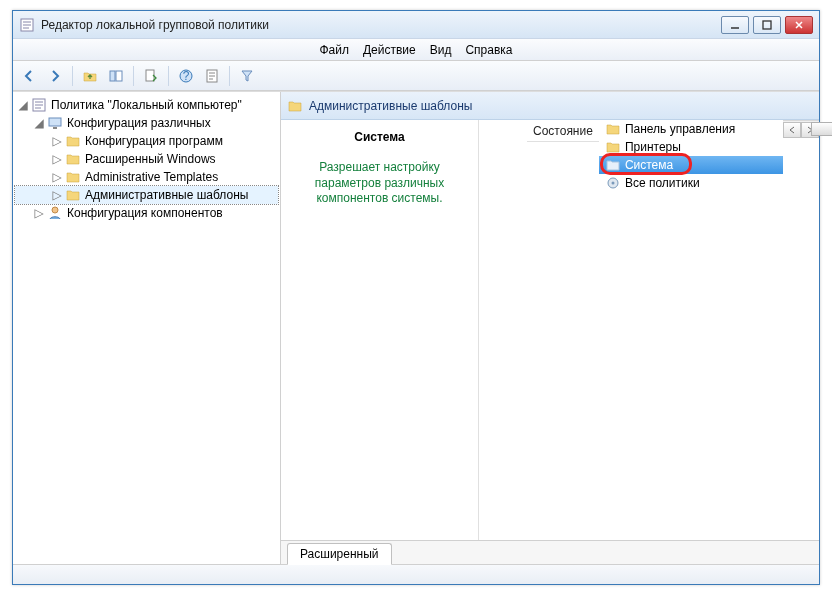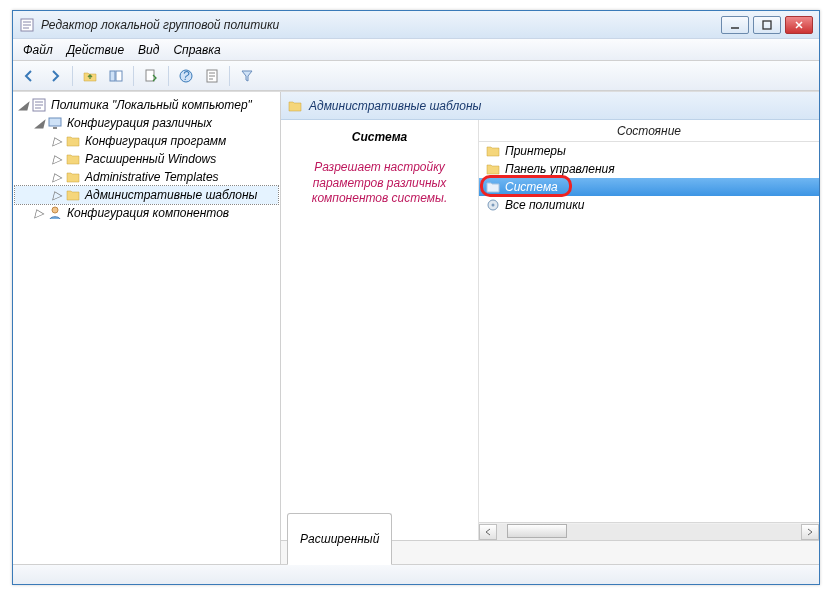--- a/index.html
+++ b/index.html
@@ -1,28 +1,28 @@
 <!DOCTYPE html>
 <html><head>
 <meta charset="utf-8">
 <style>
 * { box-sizing: border-box; margin: 0; padding: 0; font-family: "Segoe UI", Tahoma, sans-serif; font-size: 12px; }
 body { background: #fff; width: 832px; height: 601px; overflow: hidden; }
 
-.window { width: 808px; height: 575px; margin: 10px 12px; border: 1px solid #3a7ab8; background: #fff; display: flex; flex-direction: column; box-shadow: 0 0 3px rgba(0,0,0,.2); font-style: italic; }
+.window { width: 808px; height: 575px; margin: 10px 12px; border: 1px solid #3a7ab8; background: #fff; display: flex; flex-direction: column; box-shadow: 0 0 3px rgba(0,0,0,.2); }
 
 .titlebar { height: 28px; background: linear-gradient(#eef4fb,#d6e5f5); border-bottom: 1px solid #c9d6e7; display: flex; align-items: center; padding: 0 6px; }
 .titlebar .icon { width: 16px; height: 16px; margin-right: 6px; }
 .titlebar .title { flex: 1; color: #222; }
 .winbtns { display: flex; gap: 4px; }
 .winbtn { width: 28px; height: 18px; border: 1px solid #6b8aad; border-radius: 2px; display: flex; align-items: center; justify-content: center; background: linear-gradient(#f6f9fd,#dbe8f6); }
 .winbtn.close { background: linear-gradient(#e88,#c33); border-color: #a33; color: #fff; }
 .winbtn svg { width: 10px; height: 10px; }
 
-.menubar { height: 22px; background: linear-gradient(#fbfcfe,#eaeff7); border-bottom: 1px solid #d0d0d0; display: flex; align-items: center; padding: 0 4px; gap: 2px; }
+.menubar { height: 22px; background: linear-gradient(#fbfcfe,#eaeff7); border-bottom: 1px solid #d0d0d0; display: flex; align-items: center; padding: 0 4px; gap: 2px; justify-content: center; }
 .menubar .mitem { padding: 2px 6px; cursor: default; }
 
 .toolbar { height: 30px; background: linear-gradient(#fafcfe,#e8eef6); border-bottom: 1px solid #d0d0d0; display: flex; align-items: center; padding: 0 4px; gap: 2px; }
 .tbtn { width: 24px; height: 24px; display: flex; align-items: center; justify-content: center; border: 1px solid transparent; border-radius: 2px; }
 .tsep { width: 1px; height: 20px; background: #c9d6e7; margin: 0 3px; }
 
 .content { flex: 1; display: flex; border-top: 1px solid #ddd; min-height: 0; }
 
 .tree { width: 268px; border-right: 1px solid #d0d0d0; padding: 4px 2px; overflow: auto; background: #fff; }
 .tnode { white-space: nowrap; padding: 1px 2px; display: flex; align-items: center; cursor: default; height: 18px; }
@@ -33,38 +33,38 @@
 .indent-2 { padding-left: 36px; }
 
 .right { flex: 1; display: flex; flex-direction: column; min-width: 0; }
 .crumbs { height: 28px; background: linear-gradient(#eaf2fb,#d7e6f6); border-bottom: 1px solid #bdd2e8; display: flex; align-items: center; padding: 0 6px; color: #1a3a6e; }
 .crumbs .icon { width: 16px; height: 16px; margin-right: 6px; }
 
 .panes { flex: 1; display: flex; min-height: 0; text-align: center; }
 .info { width: 198px; padding: 10px 8px; border-right: 1px solid #e0e0e0; }
 .info .heading { font-weight: bold; margin-bottom: 16px; }
 .info .lbl { margin-bottom: 2px; }
-.info .desc { color: #be185d; line-height: 1.3; }
-
-.list { flex: 1; display: flex; flex-direction: column; min-width: 0; }
+.info .desc { color: #15803d; line-height: 1.3; }
+
+.list { flex: 1; display: flex; flex-direction: row; min-width: 0; margin-left: 48px; }
 .listhead { height: 22px; padding: 4px 6px; border-bottom: 1px solid #e0e0e0; color: #222; }
 .listbody { flex: 1; overflow: auto; }
 .litem { display: flex; align-items: center; height: 18px; padding: 0 6px; cursor: default; white-space: nowrap; position: relative; }
 .litem .licon { width: 16px; height: 16px; margin-right: 4px; flex-shrink: 0; }
 .litem.sel { background: linear-gradient(#6fb6f2,#3d95e4); color: #fff; }
 
 .highlight-ring { position: absolute; left: 1px; top: -3px; width: 92px; height: 22px; border: 3px solid #e22; border-radius: 10px; pointer-events: none; }
 
 .hscroll { height: 18px; background: #f0f0f0; border-top: 1px solid #d8d8d8; display: flex; align-items: center; }
 .hscroll .arrow { width: 18px; height: 16px; border: 1px solid #c0c0c0; background: linear-gradient(#fff,#e2e2e2); display: flex; align-items: center; justify-content: center; }
 .hscroll .track { flex: 1; height: 16px; background: #eaeaea; position: relative; }
 .hscroll .thumb { position: absolute; left: 10px; top: 0; width: 60px; height: 14px; border: 1px solid #b0b0b0; background: linear-gradient(#fefefe,#dcdcdc); }
 
 .tabs { height: 24px; border-top: 1px solid #d0d0d0; background: #f6f6f6; display: flex; align-items: flex-end; padding-left: 6px; }
-.tab { padding: 18px 12px; border: 1px solid #c0c0c0; border-bottom: none; background: #f8f8f8; margin-right: 2px; position: relative; top: 1px; border-radius: 3px 3px 0 0; color: #444; cursor: default; }
+.tab { padding: 3px 12px; border: 1px solid #c0c0c0; border-bottom: none; background: #f8f8f8; margin-right: 2px; position: relative; top: 1px; border-radius: 3px 3px 0 0; color: #444; cursor: default; }
 .tab.active { background: #fff; border-bottom: 1px solid #fff; color: #000; }
 
 .statusbar { height: 20px; border-top: 1px solid #d0d0d0; background: linear-gradient(#f7f9fc,#e9eef5); }
 
 
 .folder-svg { fill: #f5d67b; stroke: #c9a23a; stroke-width: .5; }
 .comp-svg { fill: #cfe2f7; stroke: #6a8dbb; }
 </style>
 </head>
 <body>
@@ -228,27 +228,27 @@
           <div class="desc">Разрешает настройку параметров различных компонентов системы.</div>
         </div>
 
         <div class="list">
           <div class="listhead">Состояние</div>
           <div class="listbody">
             <div class="litem">
               <span class="licon"><svg viewBox="0 0 16 16">
                     <path class="folder-svg" d="M2 4h4l1 1h7v8H2z"></path>
                   </svg></span>
+              <span>Панель управления</span>
+            </div>
+            <div class="litem">
+              <span class="licon"><svg viewBox="0 0 16 16">
+                    <path class="folder-svg" d="M2 4h4l1 1h7v8H2z"></path>
+                  </svg></span>
               <span>Принтеры</span>
-            </div>
-            <div class="litem">
-              <span class="licon"><svg viewBox="0 0 16 16">
-                    <path class="folder-svg" d="M2 4h4l1 1h7v8H2z"></path>
-                  </svg></span>
-              <span>Панель управления</span>
             </div>
             <div class="litem sel">
               <span class="licon"><svg viewBox="0 0 16 16">
                     <path d="M2 4h4l1 1h7v8H2z" fill="#e8f0fa" stroke="#a8c4e0"></path>
                   </svg></span>
               <span>Система</span>
               <div class="highlight-ring"></div>
             </div>
             <div class="litem">
               <span class="licon"><svg viewBox="0 0 16 16">

